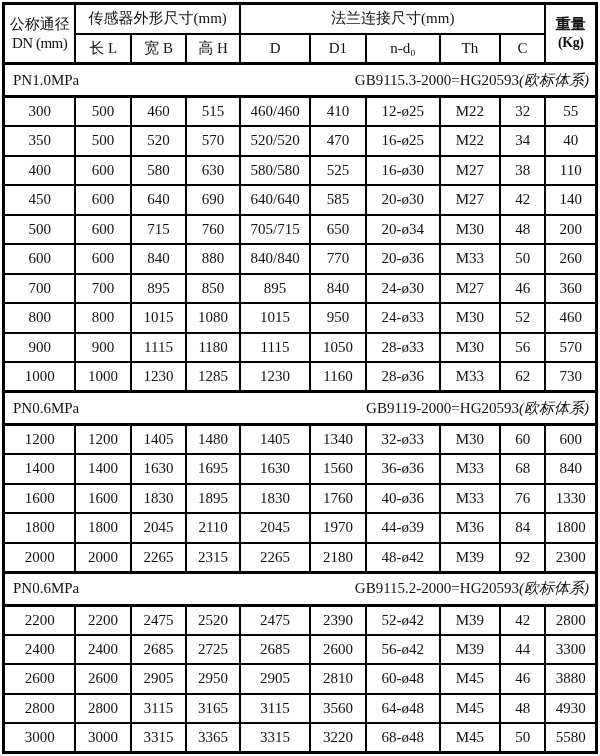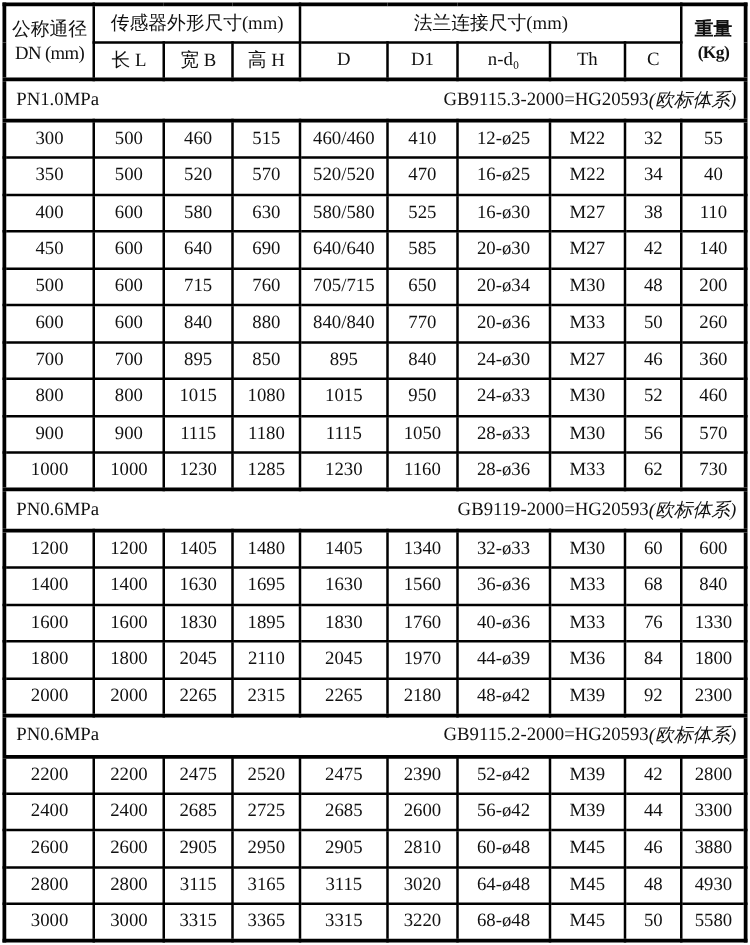--- a/index.html
+++ b/index.html
@@ -333,21 +333,21 @@
           <td>M45</td>
           <td>46</td>
           <td>3880</td>
         </tr>
         <tr class="data-row">
           <td>2800</td>
           <td>2800</td>
           <td>3115</td>
           <td>3165</td>
           <td>3115</td>
-          <td>3020</td>
+          <td>3560</td>
           <td>64-ø48</td>
           <td>M45</td>
           <td>48</td>
           <td>4930</td>
         </tr>
         <tr class="data-row">
           <td>3000</td>
           <td>3000</td>
           <td>3315</td>
           <td>3365</td>

